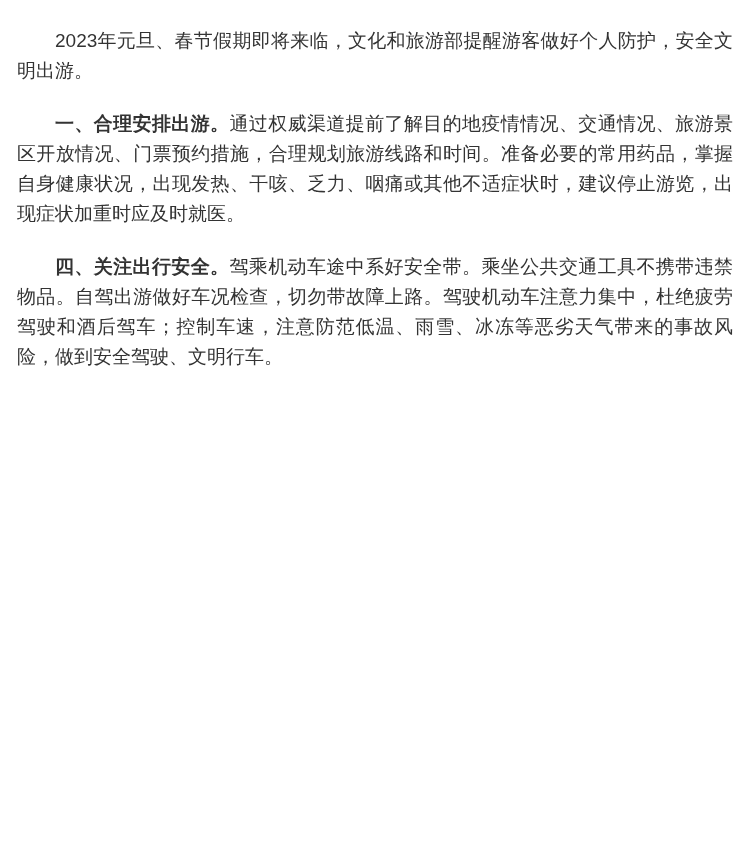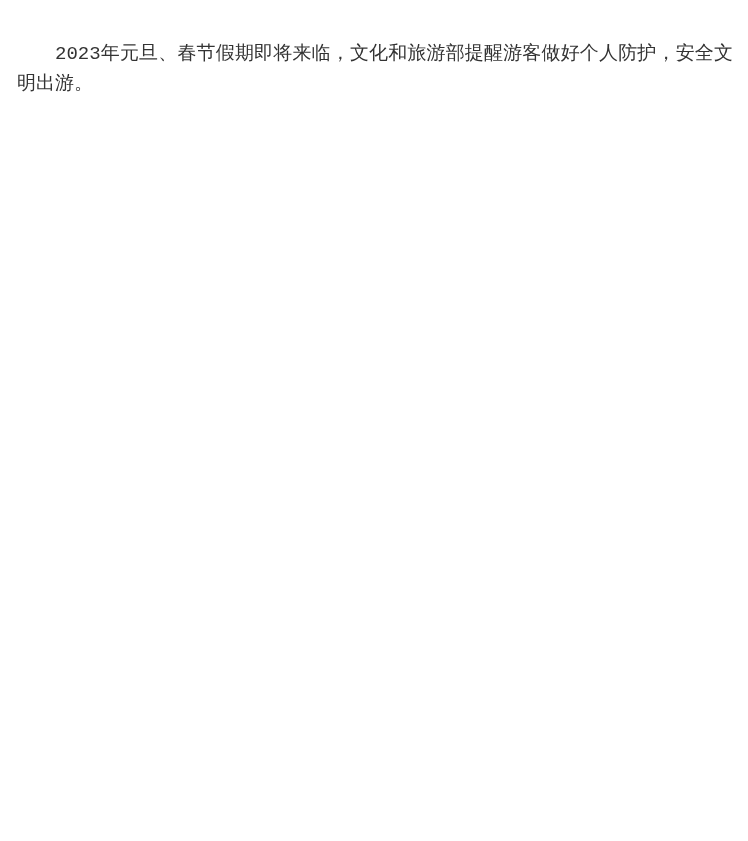--- a/index.html
+++ b/index.html
@@ -14,36 +14,37 @@
     box-sizing: border-box;
     background: #ffffff;
     padding: 26px 15px 0 17px;
     overflow: hidden;
     font-family: "Liberation Sans", sans-serif;
     font-size: 19px;
     line-height: 30px;
     color: #333333;
   }
   .para {
-    margin: 13px 0 23px 0;
+    margin: 0 0 23px 0;
     text-indent: 2em;
     text-align: justify;
     word-break: break-all;
     font-weight: normal;
-    font-family: Liberation Mono, monospace;
   }
   .para .lead {
     font-weight: bold;
   }
 </style>
 </head>
 <body>
 
 <div class="page">
 
   <p class="para"><span>2023年元旦、春节假期即将来临，文化和旅游部提醒游客做好个人防护，安全文明出游。</span></p>
 
+  <p class="para"><span class="lead">一、合理安排出游。</span><span>通过权威渠道提前了解目的地疫情情况、交通情况、旅游景区开放情况、门票预约措施，合理规划旅游线路和时间。准备必要的常用药品，掌握自身健康状况，出现发热、干咳、乏力、咽痛或其他不适症状时，建议停止游览，出现症状加重时应及时就医。</span></p>
 
 
 
+  <p class="para"><span class="lead">四、关注出行安全。</span><span>驾乘机动车途中系好安全带。乘坐公共交通工具不携带违禁物品。自驾出游做好车况检查，切勿带故障上路。驾驶机动车注意力集中，杜绝疲劳驾驶和酒后驾车；控制车速，注意防范低温、雨雪、冰冻等恶劣天气带来的事故风险，做到安全驾驶、文明行车。</span></p>
 
 
 </div>
 
 </body></html>

